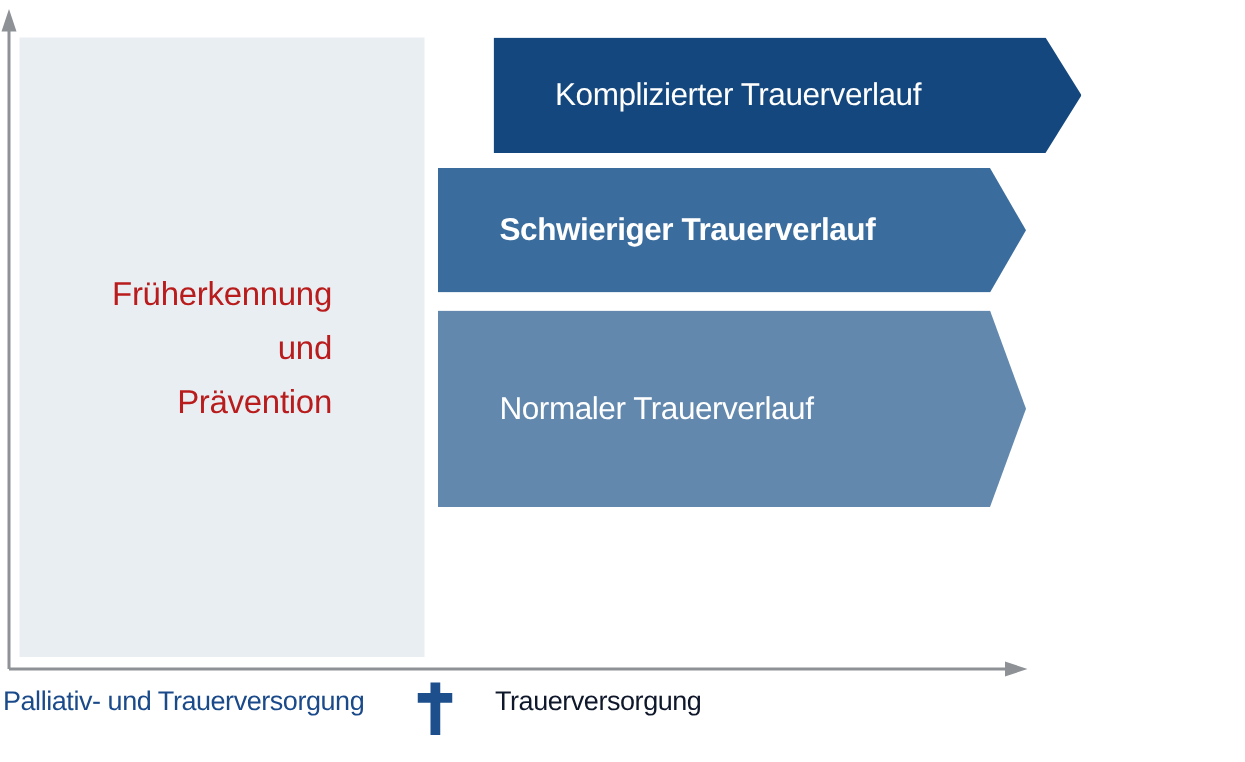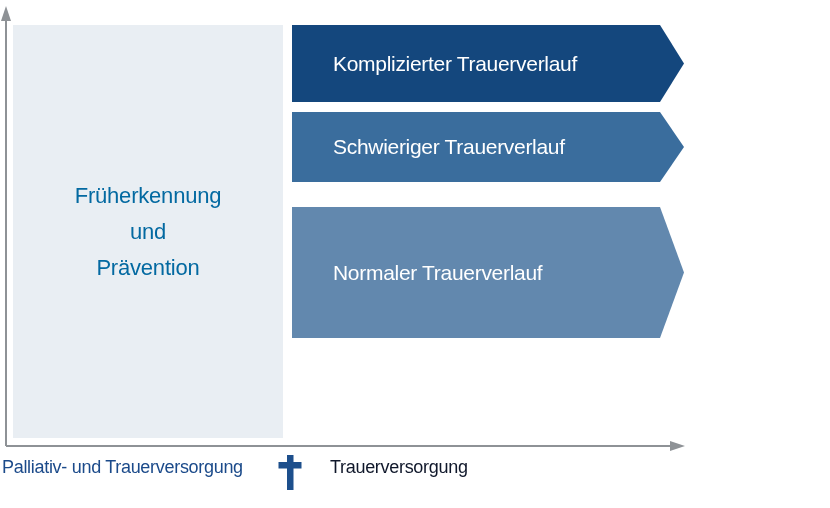--- a/index.html
+++ b/index.html
@@ -42,22 +42,22 @@
   }
   
   .arrow {
     position: absolute;
     left: 292px;
     width: 392px;
     display: flex;
     align-items: center;
     clip-path: polygon(0 0, calc(100% - 24px) 0, 100% 50%, calc(100% - 24px) 100%, 0 100%);
   }
-  .arrow-1 { top: 25px;  height: 77px;  }
-  .arrow-2 { top: 112px; height: 70px;  }
+  .arrow-1 { top: 25px;  height: 77px; margin-left: 37px;  }
+  .arrow-2 { top: 112px; height: 83px; font-weight: bold;  }
   .arrow-3 { top: 207px; height: 131px; }
   .arrow-4 { top: 322px; height: 116px; }
   .arrow-label {
     color: #ffffff;
     font-size: 21px;
     letter-spacing: -0.3px;
     padding-left: 41px;
     white-space: nowrap;
   }
   
@@ -88,21 +88,21 @@
       <line x1="6" y1="446" x2="6" y2="20" stroke-width="2" style="stroke: rgb(142, 146, 150);"></line>
       <polygon points="6,6 1,21 11,21" style="fill: rgb(142, 146, 150);"></polygon>
     </g>
     <g>
       <line x1="6" y1="446" x2="671" y2="446" stroke-width="2" style="stroke: rgb(142, 146, 150);"></line>
       <polygon points="685,446 670,441 670,451" style="fill: rgb(142, 146, 150);"></polygon>
     </g>
   </svg>
 
   <div class="prevention-box" style="background-color: rgb(233, 238, 243);">
-    <div class="prevention-text" style="color: #0369a1;">Früherkennung
+    <div class="prevention-text" style="color: #b91c1c; text-align: right;">Früherkennung
 und
 Prävention</div>
   </div>
 
   <div class="arrow arrow-1" style="background-color: rgb(20, 71, 125);">
     <span class="arrow-label">Komplizierter Trauerverlauf</span>
   </div>
 
   <div class="arrow arrow-2" style="background-color: rgb(58, 109, 157);">
     <span class="arrow-label">Schwieriger Trauerverlauf</span>

